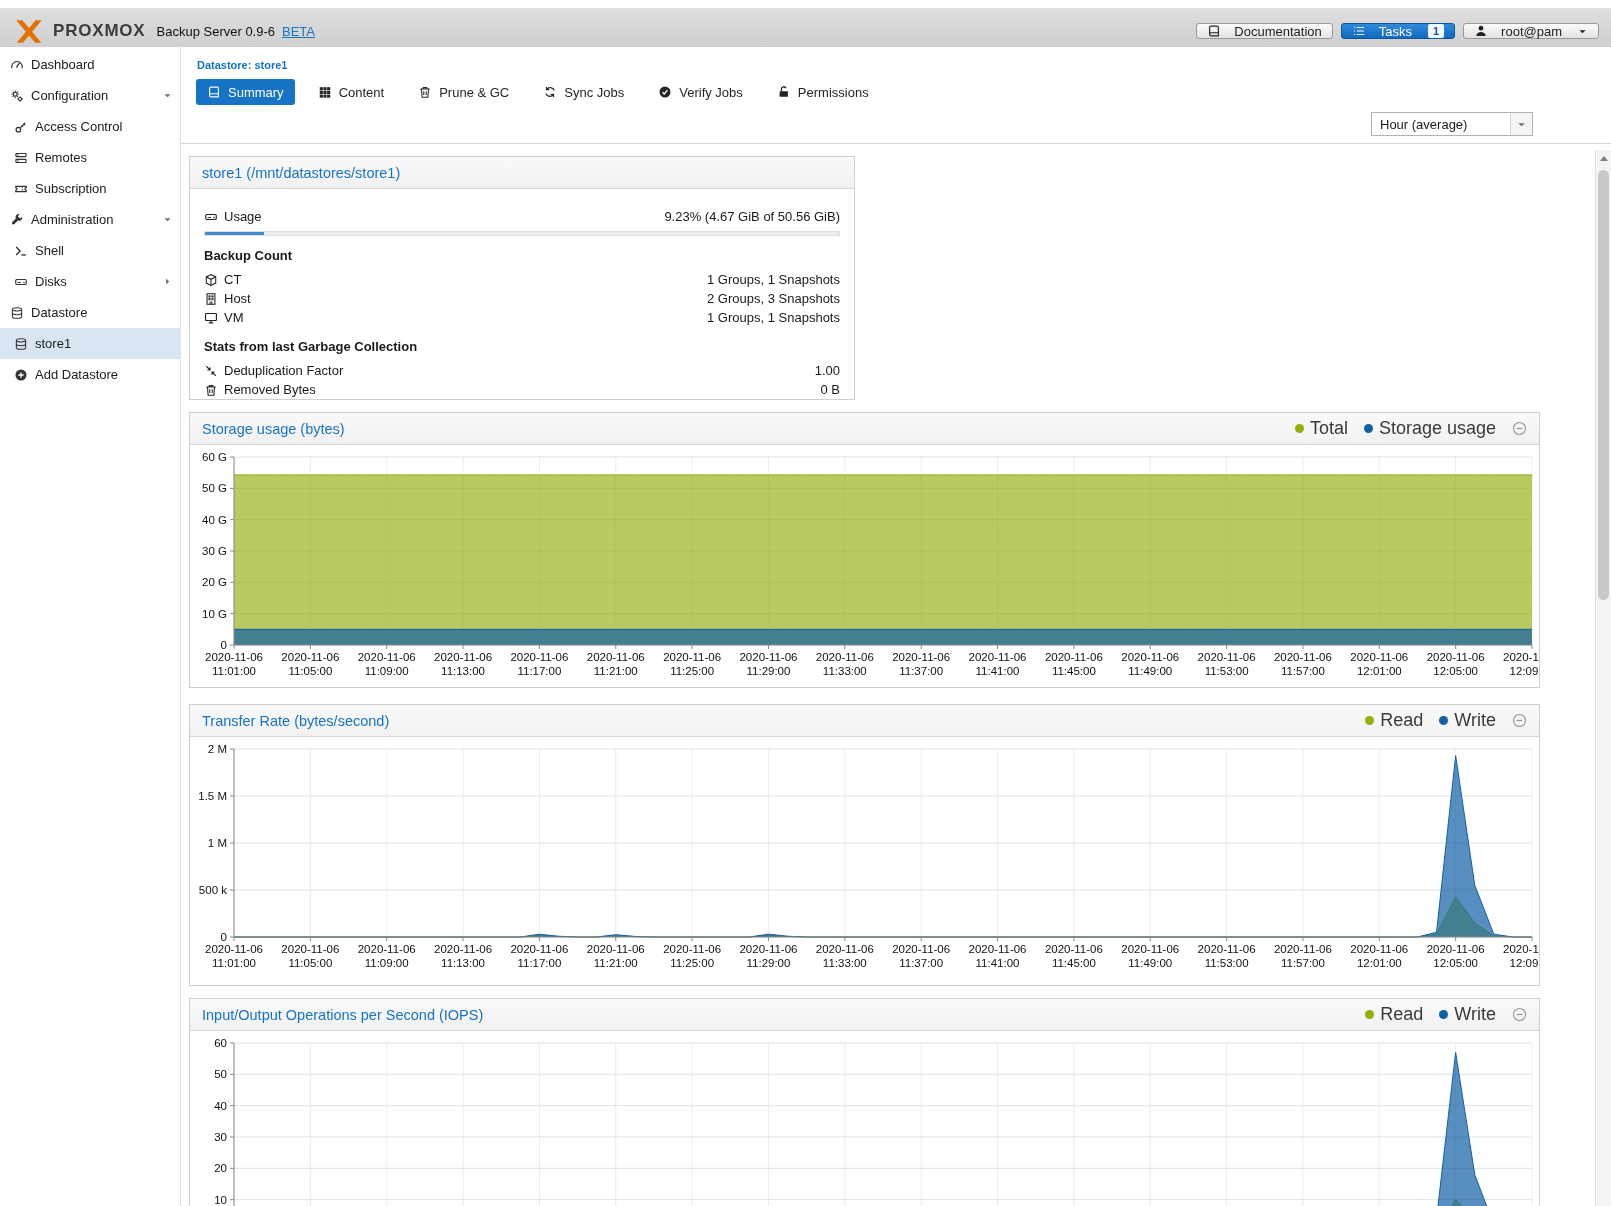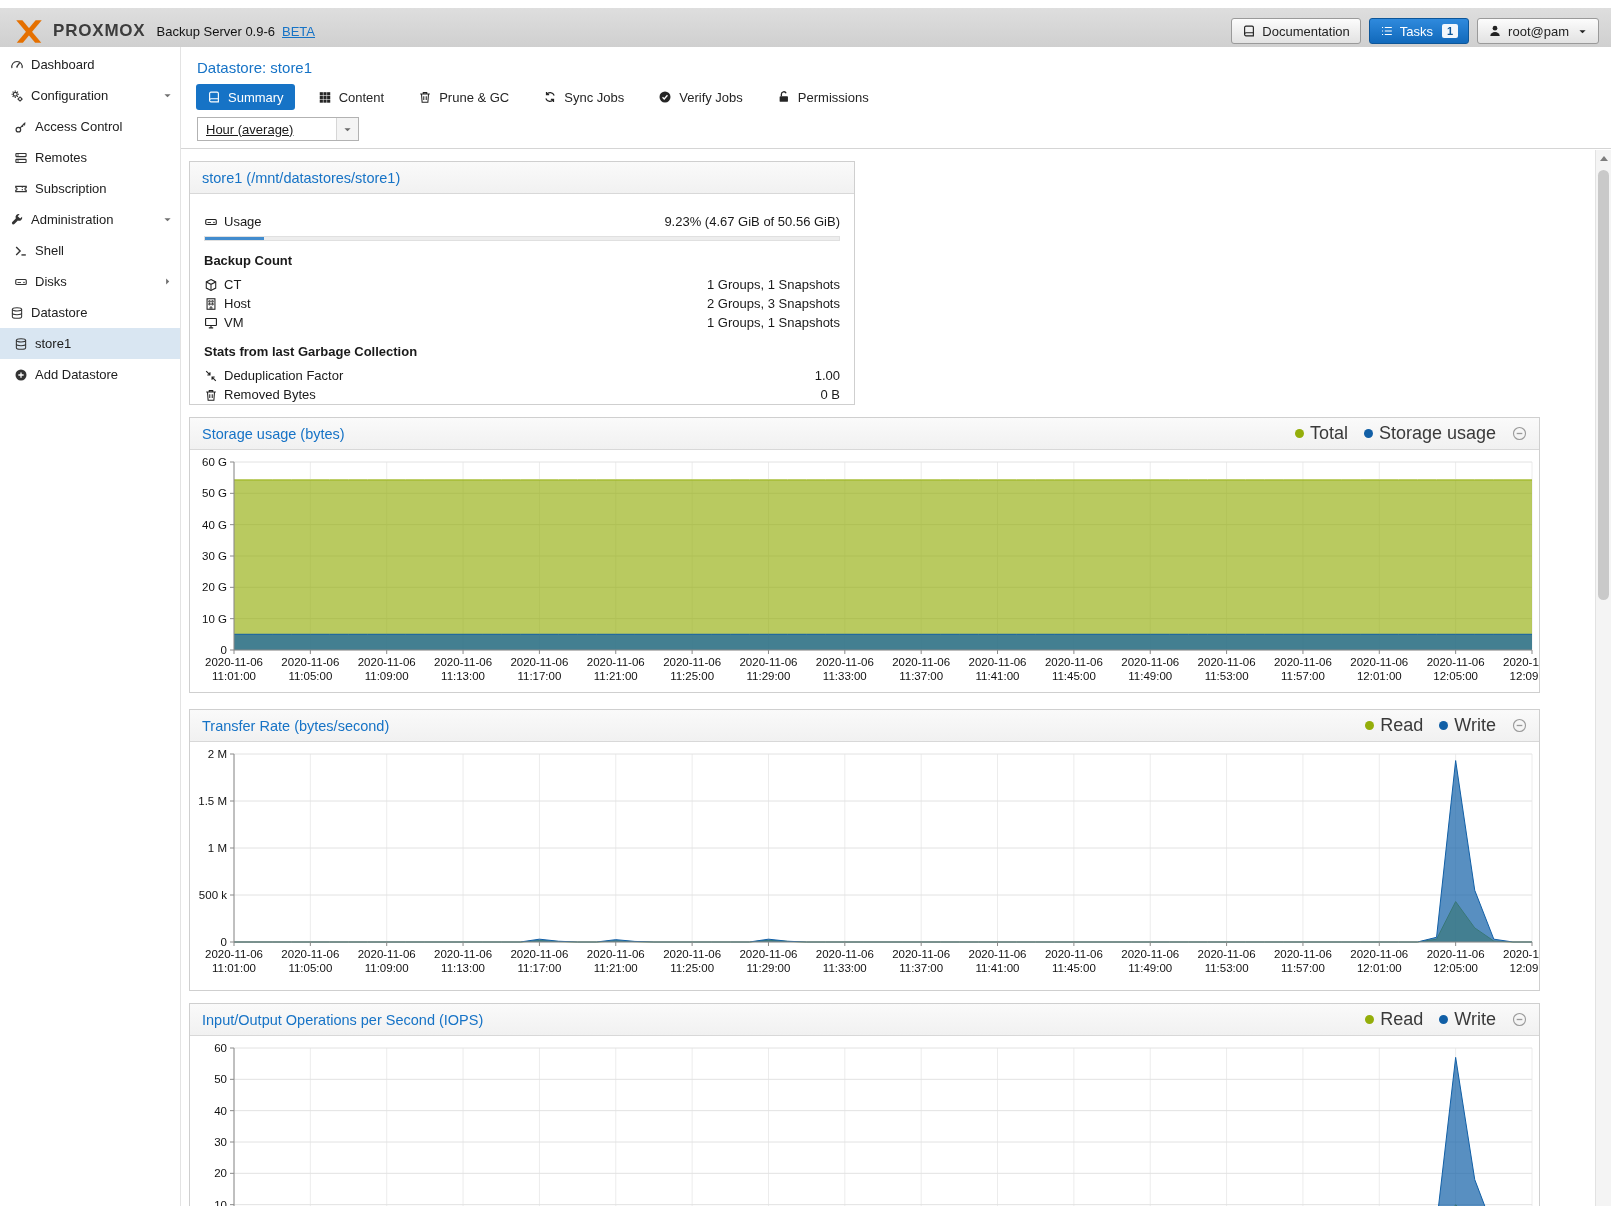--- a/index.html
+++ b/index.html
@@ -17,46 +17,46 @@
     border-bottom:1px solid #b0b0b0;
     display:flex; align-items:center; justify-content:space-between;
     padding:0 12px;
   }
   .brand { display:flex; align-items:center; gap:7px; }
   .brand-name { font-weight:bold; font-size:17px; letter-spacing:0.8px; color:#3c3c3c; }
   .product { font-size:13px; color:#111; margin-left:4px; }
   .beta { color:var(--accent); text-decoration:underline; cursor:pointer; font-size:13px; }
   .header-actions { display:flex; align-items:center; gap:8px; }
   .hbtn {
-    display:inline-flex; align-items:center; gap:6px; height:26px; padding:0 10px;
+    display:inline-flex; align-items:center; gap:13px; height:16px; padding:0 10px;
     border:1px solid #9a9a9a; border-radius:3px;
     background:linear-gradient(#fcfcfc,#e2e2e2); color:#222; font-size:13px; cursor:pointer;
     font-family:inherit;
   }
   .hbtn.primary { background:linear-gradient(#2f8add,#1169bb); border-color:#0d5699; color:#fff; }
   .badge { background:#f2f7fc; color:#0d5699; border-radius:2px; font-size:11px; font-weight:bold; padding:1px 5px; margin-left:3px; }
   .hbtn .caret { margin-left:2px; display:inline-flex; }
 
   
   .sidebar { position:absolute; top:47px; left:0; bottom:0; width:181px; background:#fff; border-right:1px solid #e3e3e3; padding-top:2px; }
   .side-item { height:31px; display:flex; align-items:center; padding:0 8px 0 10px; cursor:pointer; position:relative; color:#202020; }
   .side-item.lvl1 { padding-left:14px; }
   .side-item.selected { background:#d9e6f2; }
   .side-item .ic { width:19px; display:inline-flex; color:#343434; flex:0 0 19px; }
   .side-item .lbl { margin-left:2px; }
   .side-item .expander { position:absolute; right:7px; color:#707070; display:inline-flex; }
 
   
   .main { position:absolute; left:181px; top:47px; right:0; bottom:0; background:#fff; overflow:hidden; }
-  .page-title { color:var(--accent); font-size:15px; padding:12px 16px 8px; }
+  .page-title { color:var(--accent); font-size:11px; padding:12px 16px 8px;font-weight:bold; }
   .tabbar { display:flex; gap:12px; padding:0 15px; height:26px; }
   .tab { display:flex; align-items:center; gap:7px; height:26px; padding:0 11px; border-radius:3px; color:#252525; cursor:pointer; }
   .tab .tic { display:inline-flex; color:inherit; }
   .tab.active { background:var(--accent); color:#fff; }
-  .toolbar { display:flex; justify-content:flex-start; padding:7px 59px 7px 16px; border-bottom:1px solid #d5d5d5;text-decoration:underline; }
+  .toolbar { display:flex; justify-content:flex-end; padding:7px 78px 7px 16px; border-bottom:1px solid #d5d5d5; }
   .combo { width:162px; height:24px; border:1px solid #b2b2b2; background:#fff; display:flex; align-items:center; cursor:pointer; }
   .combo-text { flex:1; padding:0 8px; font-size:13px; color:#1a1a1a; white-space:nowrap; overflow:hidden; }
   .combo-trigger { width:22px; height:100%; border-left:1px solid #d6d6d6; background:#f4f4f4; display:flex; align-items:center; justify-content:center; color:#6b6b6b; }
 
   .content { padding:12px 0 0 8px; }
   .row1 { display:flex; gap:9px; width:1351px; margin-bottom:12px; }
 
   
   .panel { border:1px solid #cfcfcf; background:#fff; }
   .panel-header {

